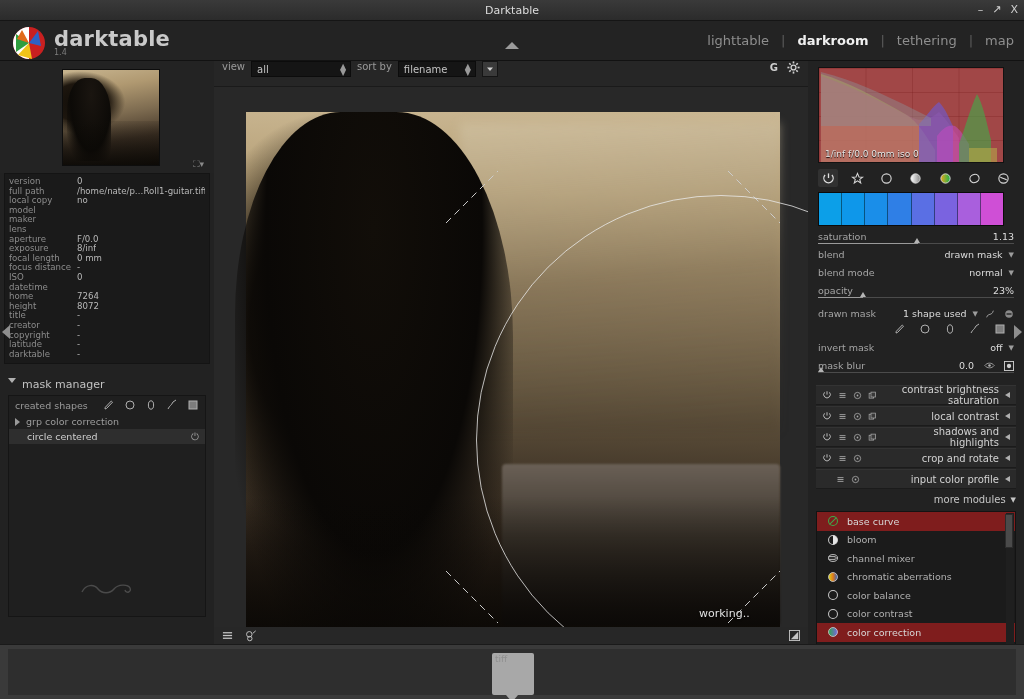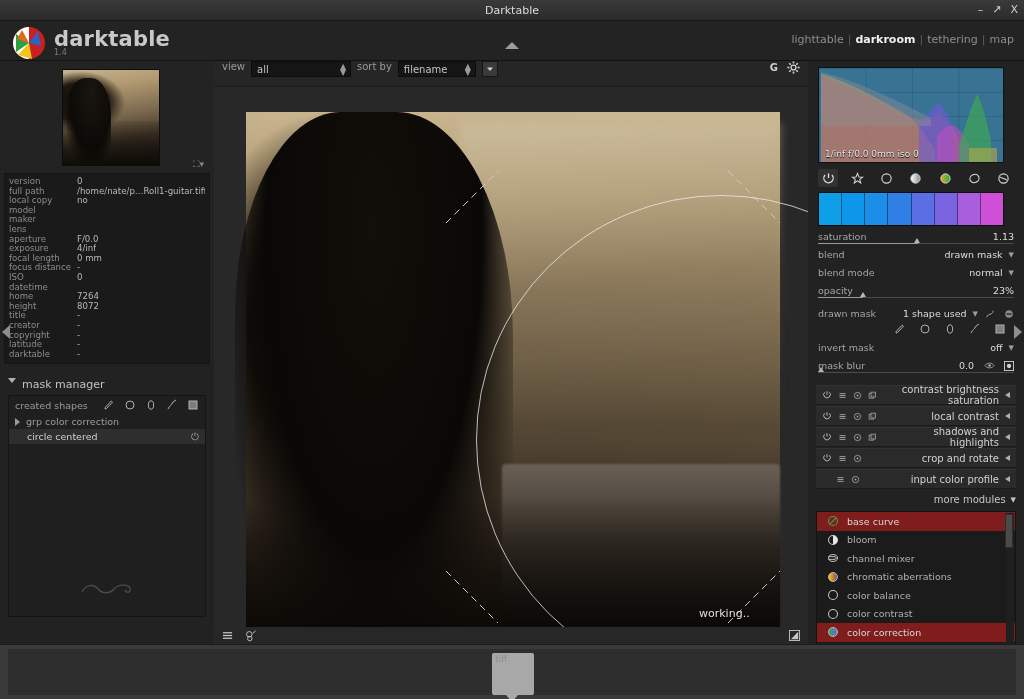--- a/index.html
+++ b/index.html
@@ -28,21 +28,21 @@
   
   .header {
     position: absolute; left: 0; top: 21px; width: 1024px; height: 40px;
     background: #232323; border-bottom: 1px solid #121212;
   }
   .logo-wrap { position: absolute; left: 8px; top: 1px; display: flex; align-items: center; }
   .logo-mark { position: relative; width: 42px; height: 40px; }
   .brand { margin-left: 4px; }
   .brand-name { font-size: 21px; color: #c9c9c9; font-weight: bold; letter-spacing: .2px; line-height: 22px; }
   .brand-ver { font-size: 8px; color: #7d7d7d; margin-top: -2px; }
-  .views { position: absolute; right: 10px; top: 12px; font-size: 11px; display: flex; align-items: center; gap: 4px; margin-left: 44px; }
+  .views { position: absolute; right: 10px; top: 12px; font-size: 13px; display: flex; align-items: center; gap: 12px; margin-left: 44px; }
   .views .v { color: #8e8e8e; cursor: pointer; }
   .views .v.active { color: #f0f0f0; font-weight: bold; }
   .views .sep { color: #5c5c5c; }
   .hdr-arrow {
     position: absolute; left: 50%; top: 21px; transform: translateX(-50%);
     width: 0; height: 0; border-left: 7px solid transparent; border-right: 7px solid transparent;
     border-bottom: 7px solid #9b9b9b; cursor: pointer;
   }
 
   
@@ -141,21 +141,21 @@
   .cm-tl { left: 232px; top: 84px; }
   .cm-tr { right: 28px; top: 84px; }
   .cm-bl { left: 232px; bottom: 4px; }
   .cm-br { right: 28px; bottom: 4px; }
 
   .bottombar { position: absolute; left: 0; bottom: 0; width: 594px; height: 17px; background: #272727; display: flex; align-items: center; padding: 0 8px; gap: 12px; }
   .bb-right { margin-left: auto; }
 
   
   .right-panel { position: absolute; left: 808px; top: 61px; width: 216px; height: 583px; background: #222; }
-  .histogram { position: relative; margin: 6px 10px 0 10px; width: 186px; height: 96px; background: #0369a1; border: 1px solid #121212; overflow: hidden; }
+  .histogram { position: relative; margin: 6px 10px 0 10px; width: 186px; height: 96px; background: #b91c1c; border: 1px solid #121212; overflow: hidden; }
   .hgrid { position: absolute; inset: 0; background-color: #828282;
     background-image: linear-gradient(to right, rgba(0,0,0,.22) 1px, transparent 1px), linear-gradient(to bottom, rgba(0,0,0,.22) 1px, transparent 1px);
     background-size: 46.5px 24px; opacity: .42; }
   .hist-exif { position: absolute; left: 6px; bottom: 3px; font-size: 9px; color: #e4e4e4; text-shadow: 0 1px 1px #000; }
 
   .group-icons { display: flex; align-items: center; justify-content: space-between; margin: 5px 10px 0 10px; height: 20px; }
   .gi { width: 20px; height: 18px; display: flex; align-items: center; justify-content: center; cursor: pointer; border-radius: 2px; }
   .gi.on { background: #313131; }
 
   .mod-panel { margin: 4px 10px 0 10px; }
@@ -277,21 +277,21 @@
       <div class="meta-row">
           <div class="meta-k">lens</div>
           <div class="meta-v"></div>
         </div>
       <div class="meta-row">
           <div class="meta-k">aperture</div>
           <div class="meta-v">F/0.0</div>
         </div>
       <div class="meta-row">
           <div class="meta-k">exposure</div>
-          <div class="meta-v">4/inf</div>
+          <div class="meta-v">8/inf</div>
         </div>
       <div class="meta-row">
           <div class="meta-k">focal length</div>
           <div class="meta-v">0 mm</div>
         </div>
       <div class="meta-row">
           <div class="meta-k">focus distance</div>
           <div class="meta-v">-</div>
         </div>
       <div class="meta-row">

